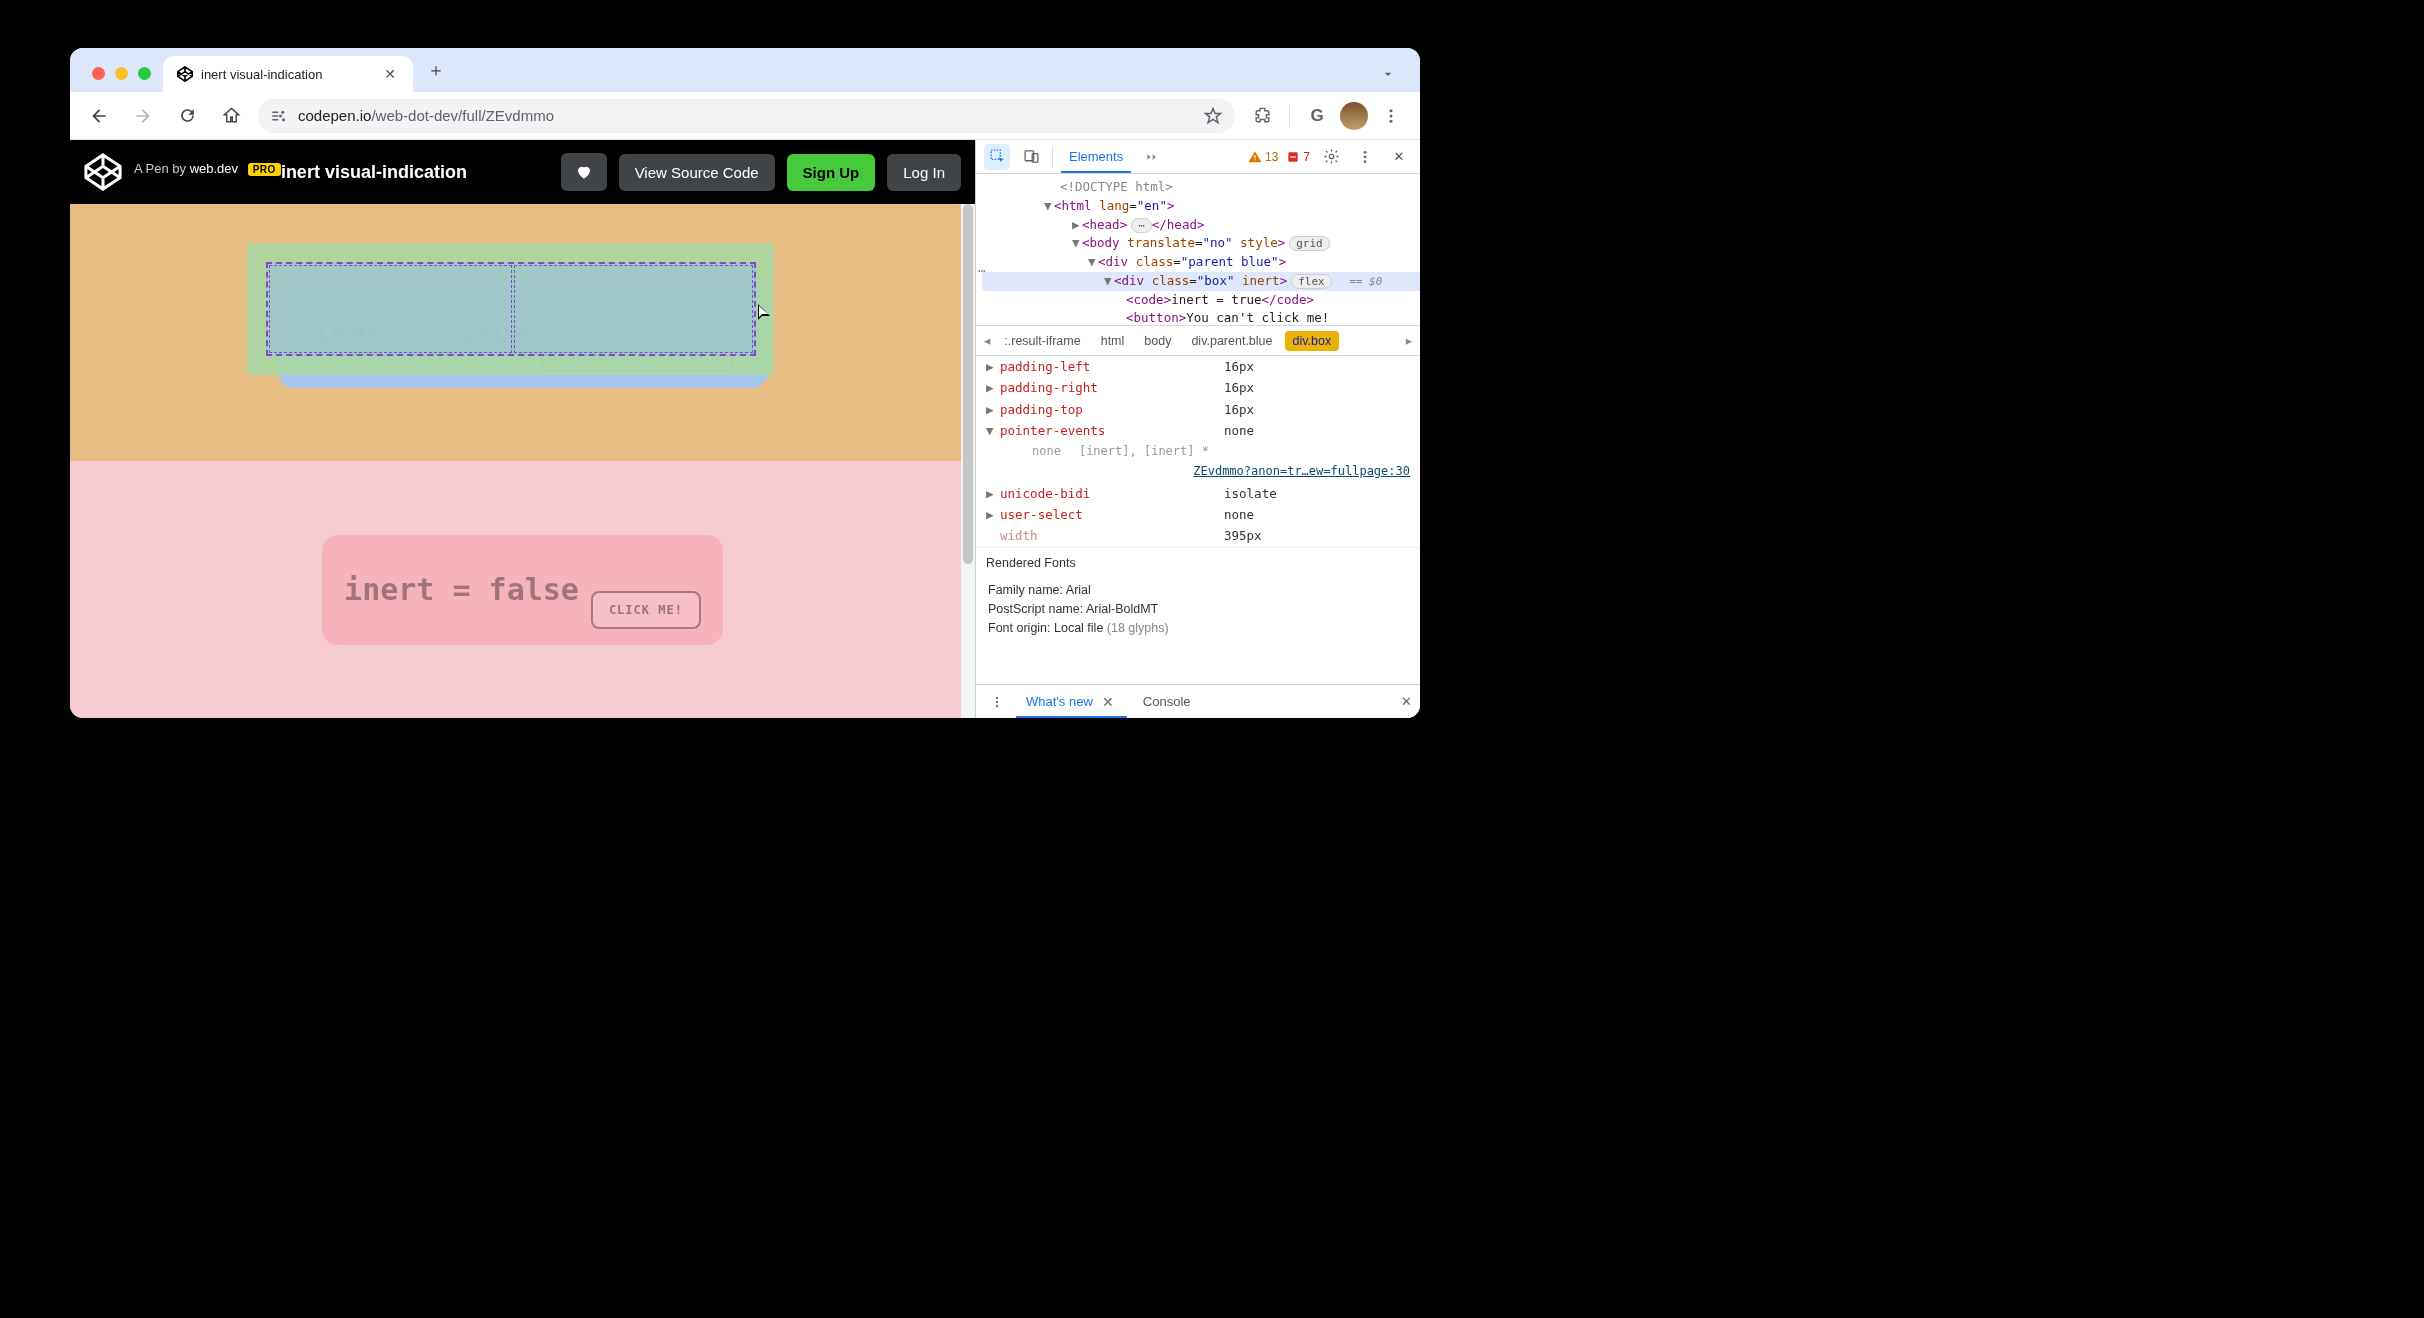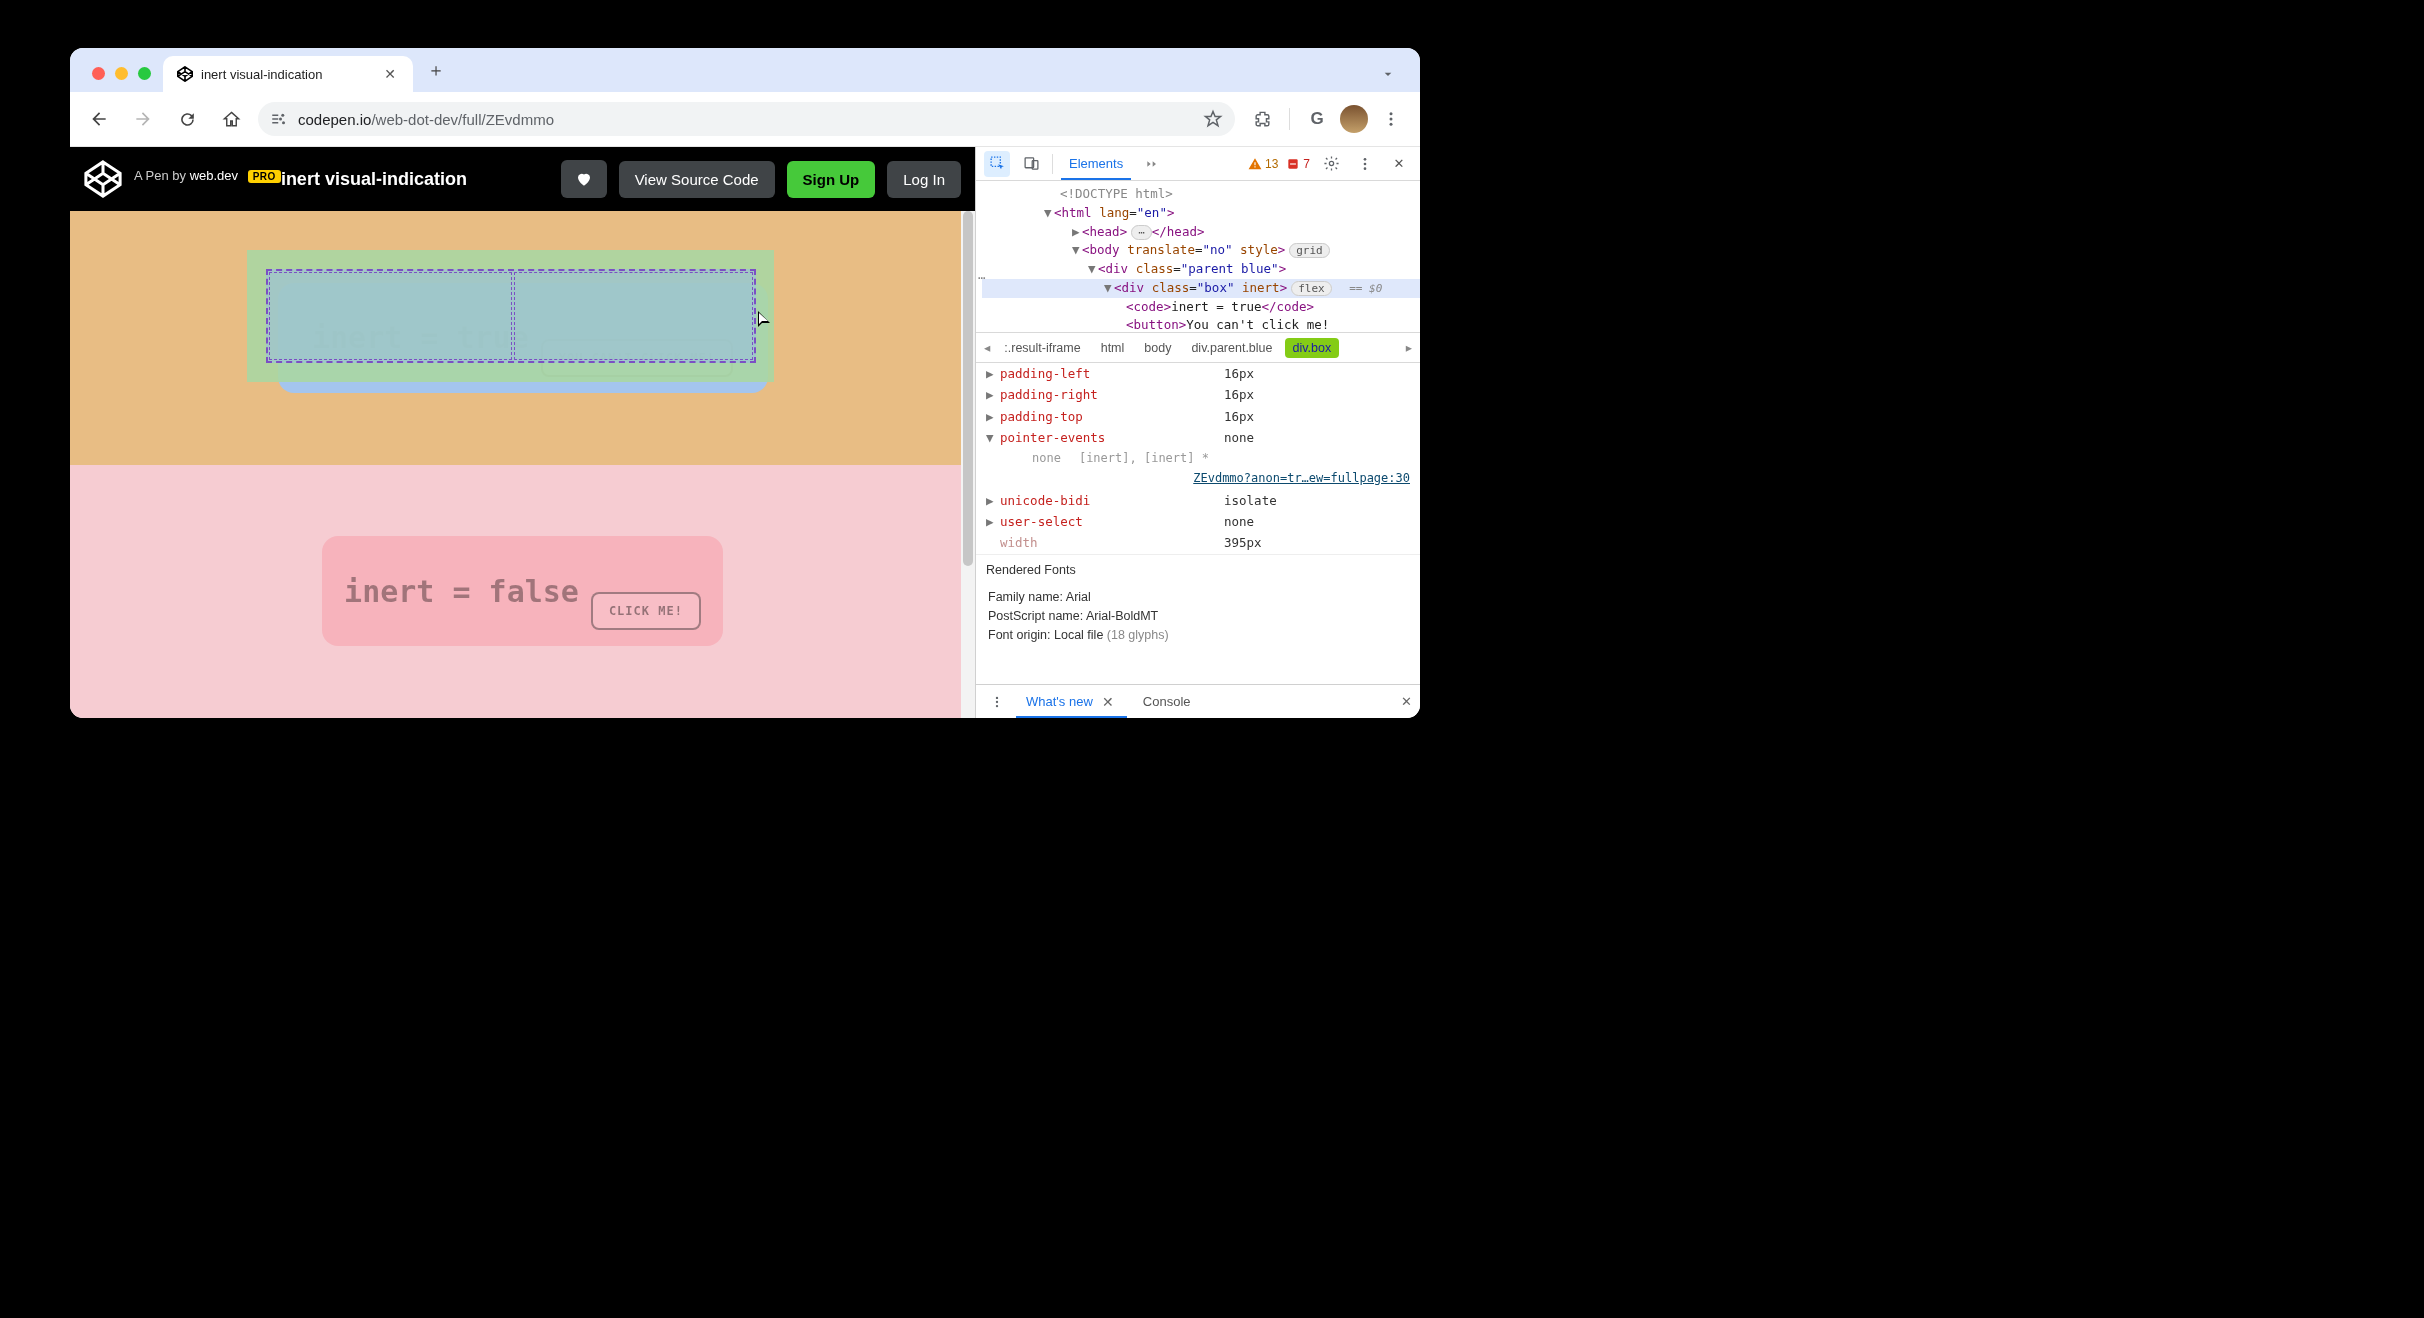--- a/index.html
+++ b/index.html
@@ -42,21 +42,21 @@
     min-width: 250px;
   }
   .tab .fav { width:16px; height:16px; }
   .tab .title { flex:1; white-space:nowrap; overflow:hidden; text-overflow:ellipsis; font-size:13px; color:#222; }
   .tab .x { color:#555; font-size:14px; width:18px; text-align:center; cursor:pointer; }
   .newtab { padding:0 14px 10px 14px; font-size:18px; color:#444; cursor:pointer; }
   .tabstrip .flex { flex:1; }
   .alltabs { padding:0 14px 10px 6px; color:#444; cursor:pointer; }
 
   .toolbar {
-    height: 55px; background:#fff;
+    height: 48px; background:#fff;
     display:flex; align-items:center; gap:10px;
     padding:0 12px;
     border-bottom:1px solid #e5e5e5;
   }
   .tbtn { width:34px; height:34px; display:flex; align-items:center; justify-content:center; border-radius:50%; color:#444; cursor:pointer; }
   .tbtn.disabled { color:#b5b5b5; }
   .omnibox {
     flex:1; height:34px; background:#f1f3f4; border-radius:17px;
     display:flex; align-items:center; padding:0 12px; gap:10px;
     font-size:15px; color:#333;
@@ -177,21 +177,21 @@
   .hl { background:#dfe8fb; }
   .dt-dom .caret { color:#777; display:inline-block; width:10px; }
   .dt-dom .dots { position:absolute; left:2px; bottom:44px; color:#888; letter-spacing:1px; }
 
   .dt-crumbs {
     height:30px; border-bottom:1px solid #d9d9d9;
     display:flex; align-items:center; gap:4px; padding:0 6px;
     font-size:12.5px; color:#555; overflow:hidden;
   }
   .dt-crumbs .c { padding:3px 8px; border-radius:4px; cursor:pointer; white-space:nowrap; }
-  .dt-crumbs .c.sel { background:#84cc16; color:#1a1aa6; }
+  .dt-crumbs .c.sel { background:#eab308; color:#1a1aa6; }
   .dt-crumbs .arrow { color:#888; padding:0 2px; }
 
   .dt-sub {
     height:34px; display:flex; align-items:center; gap:6px;
     border-bottom:1px solid #d9d9d9; padding:0 8px;
   }
   .dt-sub .tab { background:none; min-width:auto; height:100%; padding:0 10px; display:flex; align-items:center; color:#555; border-radius:0; cursor:pointer; }
   .dt-sub .tab.active { color:#1a73e8; box-shadow: inset 0 -2px 0 #1a73e8; }
 
   .dt-computed {

